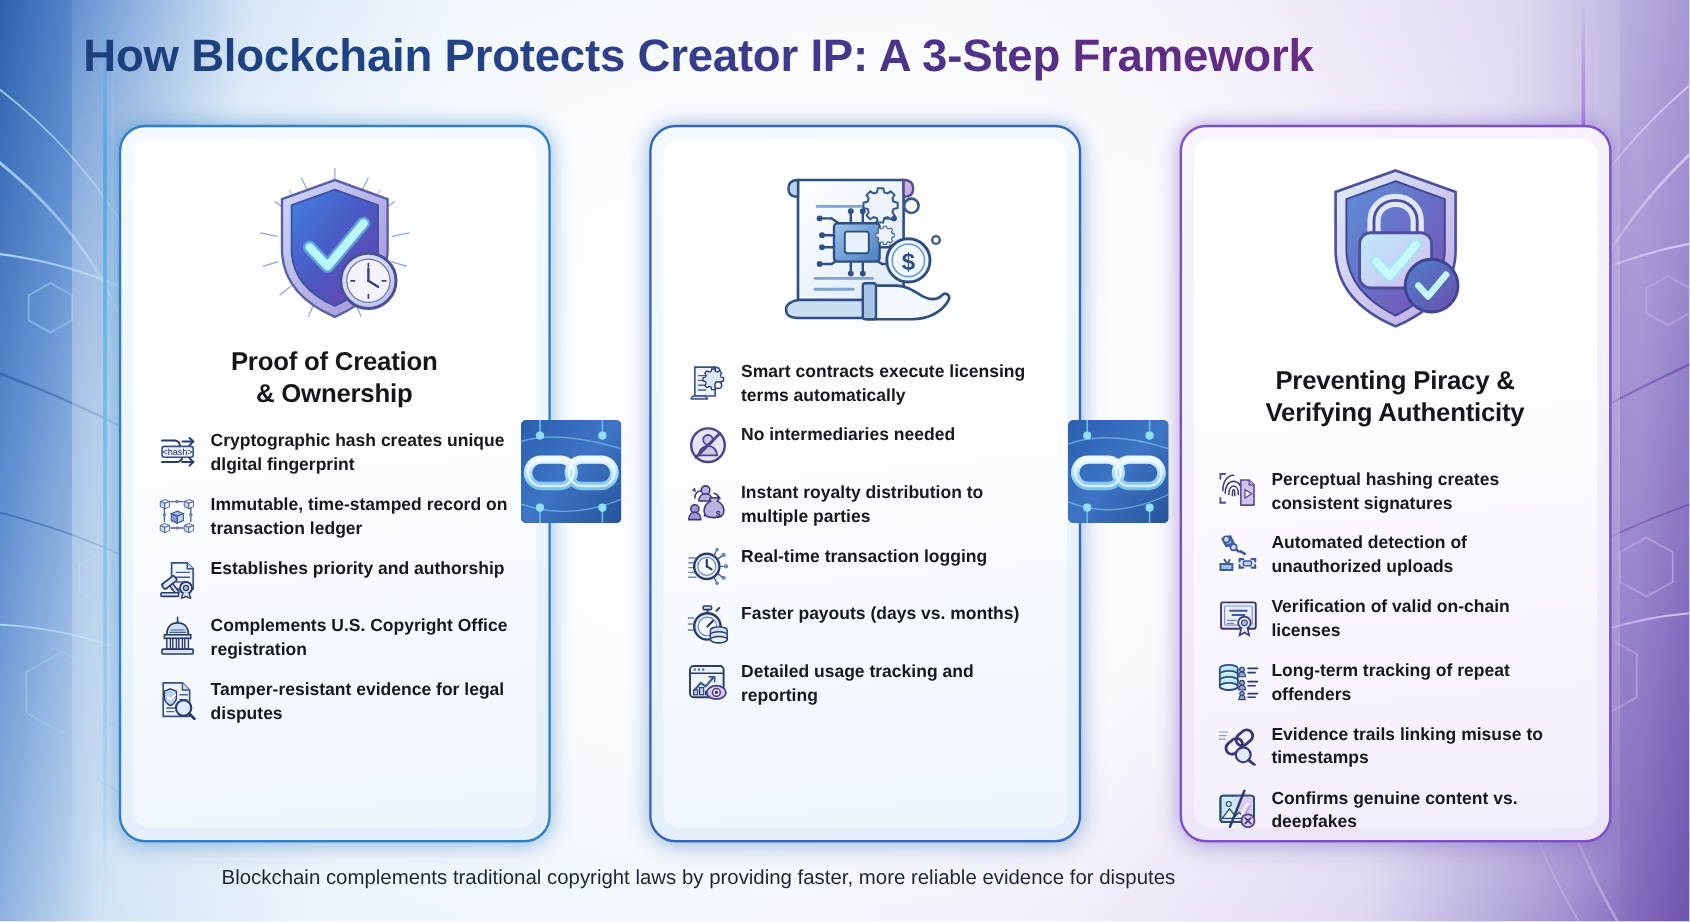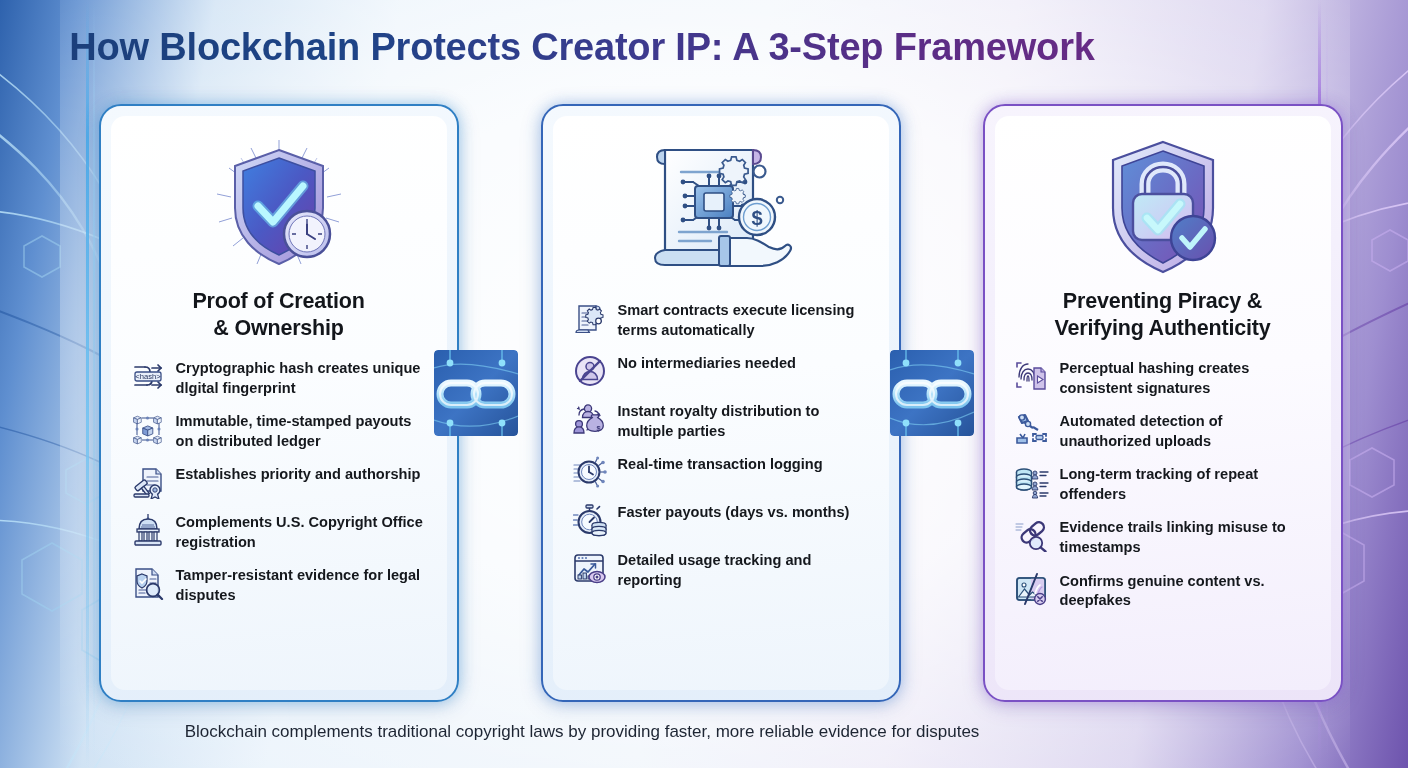--- a/index.html
+++ b/index.html
@@ -109,20 +109,21 @@
     border-radius: 14px;
     background: linear-gradient(175deg, #ffffff 0%, #fbfdff 45%, #eef5fc 100%);
     display: flex;
     flex-direction: column;
     align-items: center;
     padding: 14px 14px 10px 14px;
     overflow: hidden;
   }
   .card.c3 .card-inner {
     background: linear-gradient(175deg, #ffffff 0%, #fcfbff 45%, #f3eefc 100%);
+    gap: 16px;
   }
 
   .hero {
     width: 160px;
     height: 150px;
     flex: none;
     margin-top: 4px;
   }
 
   .card-title {
@@ -371,21 +372,21 @@
                 <line x1="6" y1="11" x2="6" y2="23"></line>
                   <line x1="28" y1="11" x2="28" y2="23"></line>
               </g>
               <g fill="#6b82b8">
                 <circle cx="16.5" cy="6" r="1.5"></circle>
                   <circle cx="16.5" cy="28" r="1.5"></circle>
                 <circle cx="6" cy="17" r="1.5"></circle>
                   <circle cx="28" cy="17" r="1.5"></circle>
               </g>
             </svg>
-            <div class="feature-text">Immutable, time-stamped payouts on distributed ledger</div>
+            <div class="feature-text">Immutable, time-stamped record on transaction ledger</div>
           </div>
 
           <div class="feature">
             <svg class="feature-icon" viewBox="0 0 34 34">
               <path d="M12 4 h13 l5 5 v17 h-18 z" fill="#eef3fc" stroke="#3a4f86" stroke-width="1.4"></path>
               <path d="M25 4 v5 h5" fill="#cfdcf2" stroke="#3a4f86" stroke-width="1.2"></path>
               <g stroke="#4a5f96" stroke-width="1.2" stroke-linecap="round">
                 <line x1="16" y1="12" x2="27" y2="12"></line>
                   <line x1="16" y1="16" x2="27" y2="16"></line>
                   <line x1="16" y1="20" x2="24" y2="20"></line>
@@ -728,20 +729,38 @@
                 <path d="M18 24 v-2 h3"></path>
                   <path d="M31 24 v-2 h-3"></path>
                 <path d="M18 27 v2 h3"></path>
                   <path d="M31 27 v2 h-3"></path>
               </g>
               <rect x="21" y="23.5" width="7" height="4" rx="1.4" fill="#bcd4f0" stroke="#3c5a9c" stroke-width="1.3"></rect>
             </svg>
             <div class="feature-text">Automated detection of unauthorized uploads</div>
           </div>
 
+          <div class="feature">
+            <svg class="feature-icon" viewBox="0 0 34 34">
+              <rect x="2.5" y="5" width="29" height="22" rx="2" fill="#e9eefb" stroke="#3c3878" stroke-width="1.6"></rect>
+              <rect x="5.5" y="8" width="23" height="16" rx="1.2" fill="none" stroke="#8a8ec8" stroke-width="1"></rect>
+              <g stroke="#3c5a9c" stroke-width="1.6" stroke-linecap="round">
+                <line x1="10" y1="12" x2="24" y2="12"></line>
+                  <line x1="12" y1="15.5" x2="22" y2="15.5"></line>
+              </g>
+              <g stroke="#6f86bc" stroke-width="1" stroke-linecap="round">
+                <line x1="8" y1="20" x2="15" y2="20"></line>
+                  <line x1="8" y1="22.5" x2="13" y2="22.5"></line>
+              </g>
+              <circle cx="22" cy="22" r="5.2" fill="#dfe7f8" stroke="#3c3878" stroke-width="1.5"></circle>
+              <circle cx="22" cy="22" r="2.4" fill="#a9b6e0" stroke="#3c3878" stroke-width="0.9"></circle>
+              <path d="M19.4 26.3 l-1.4 6.2 l4 -2.4 l4 2.4 l-1.4 -6.2" fill="#e4eafa" stroke="#3c3878" stroke-width="1.3"></path>
+            </svg>
+            <div class="feature-text">Verification of valid on-chain licenses</div>
+          </div>
 
           <div class="feature">
             <svg class="feature-icon" viewBox="0 0 34 34">
               <g fill="#bfe6f5" stroke="#2b4f78" stroke-width="1.5">
                 <ellipse cx="9" cy="7" rx="7.5" ry="3"></ellipse>
                 <path d="M1.5 7 v5 a7.5 3 0 0 0 15 0 v-5"></path>
                 <ellipse cx="9" cy="12" rx="7.5" ry="3" fill="#d4eefa"></ellipse>
                 <path d="M1.5 12 v5 a7.5 3 0 0 0 15 0 v-5"></path>
                 <ellipse cx="9" cy="17" rx="7.5" ry="3" fill="#d4eefa"></ellipse>
                 <path d="M1.5 17 v5 a7.5 3 0 0 0 15 0 v-5"></path>

